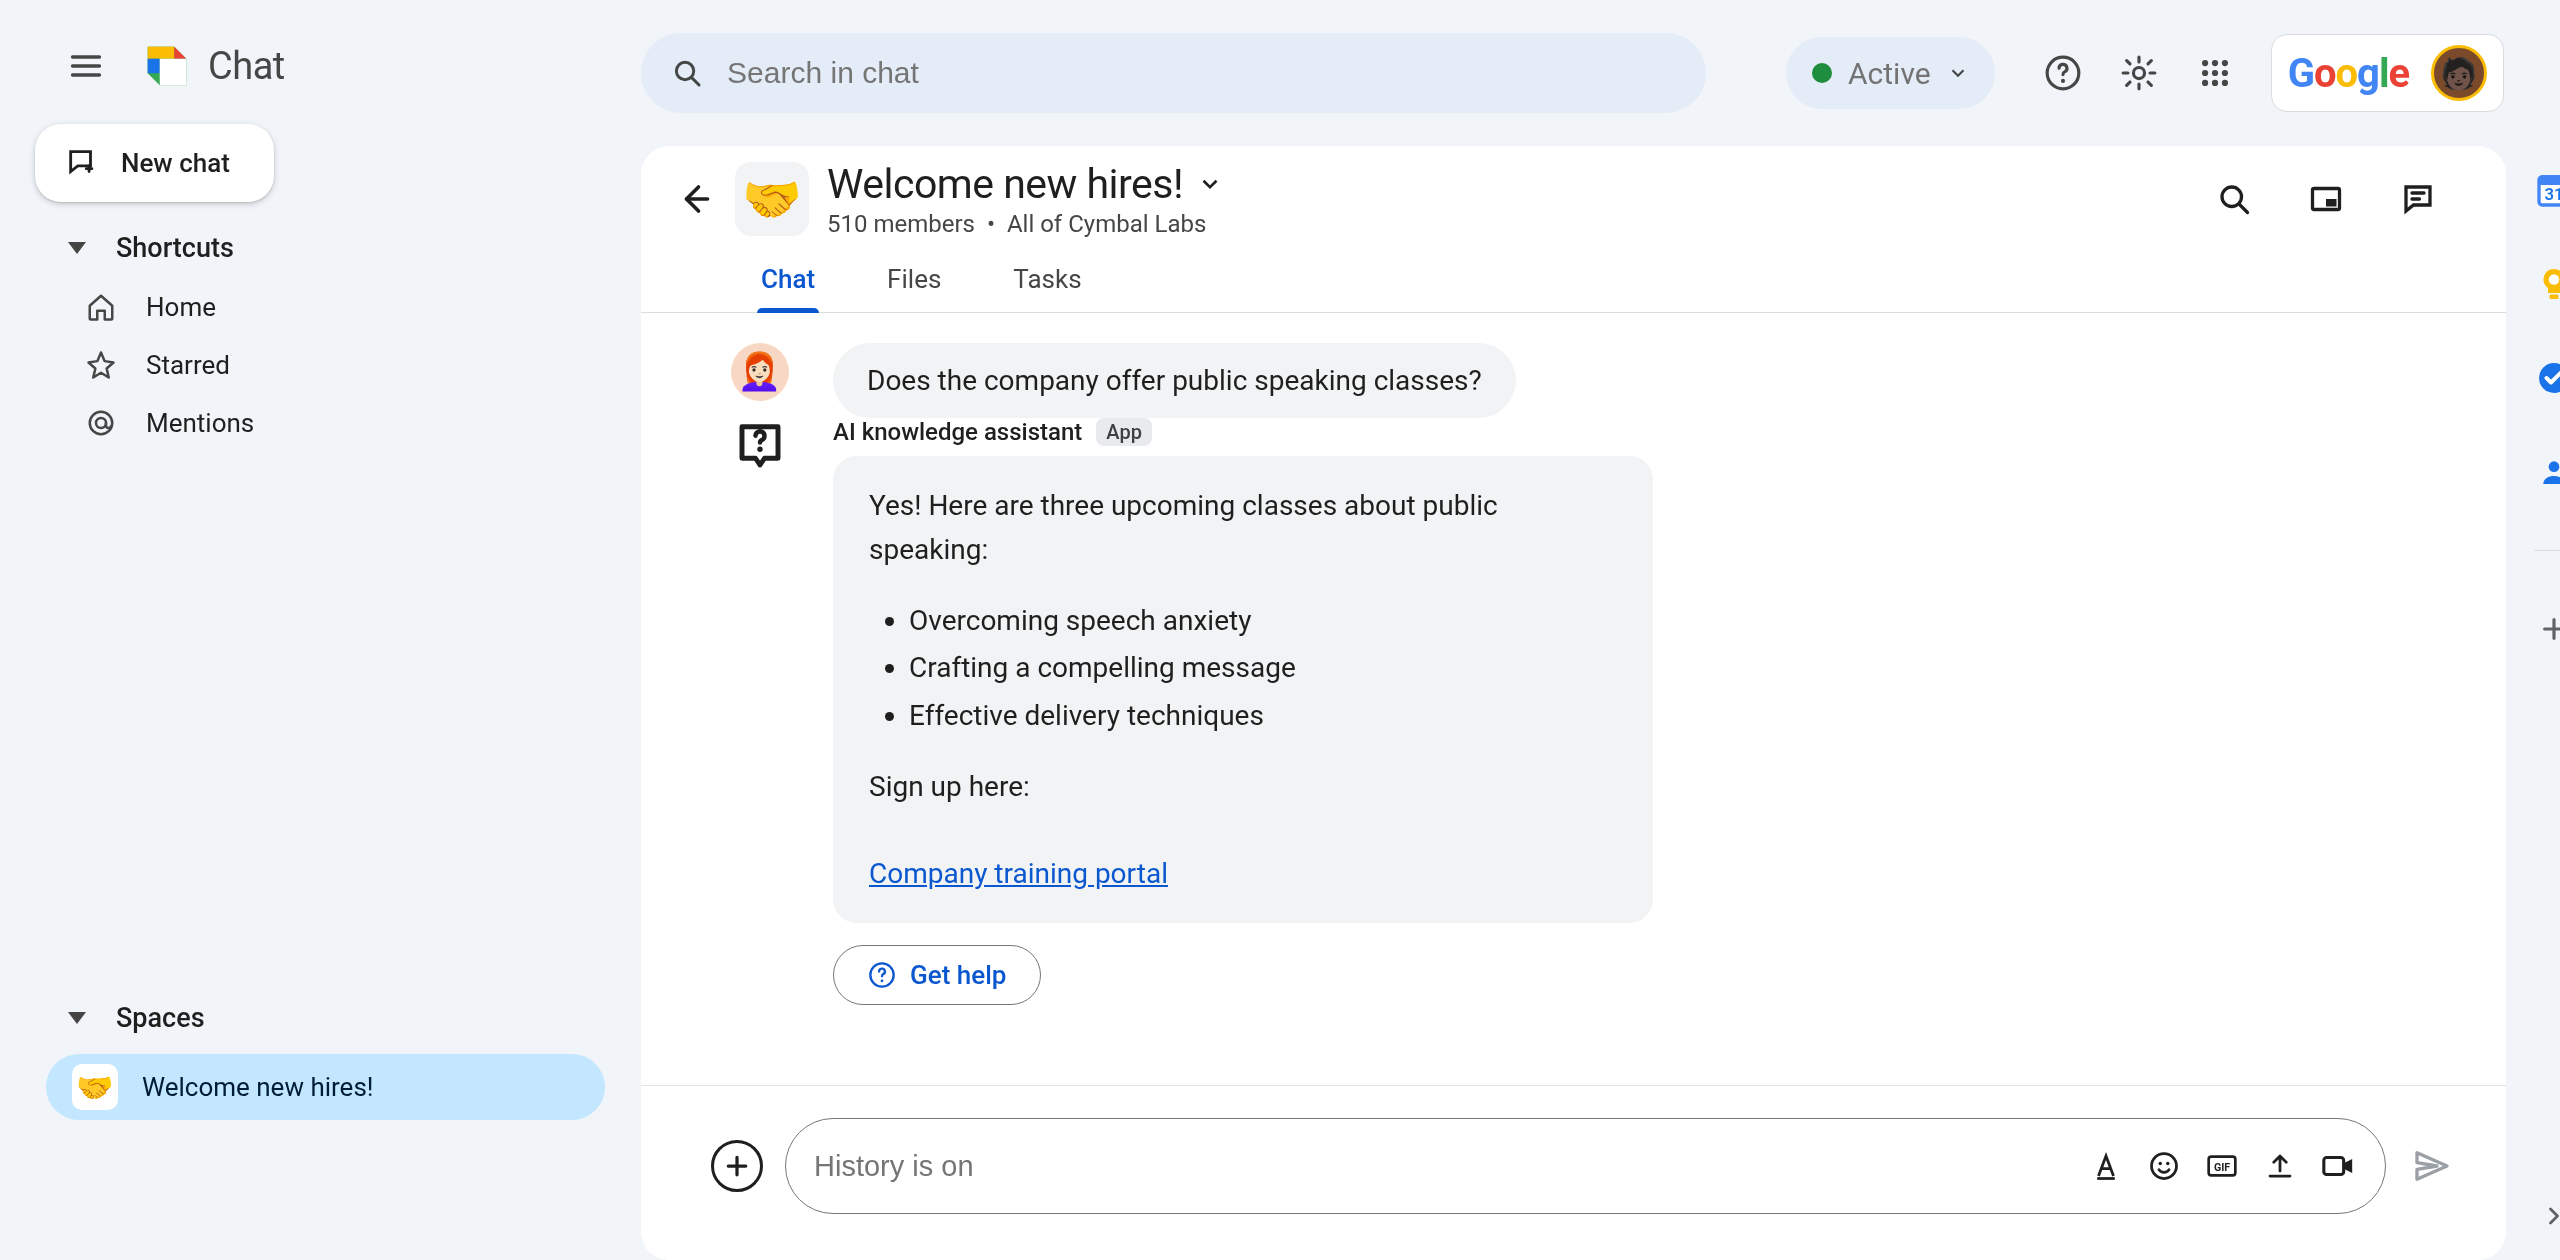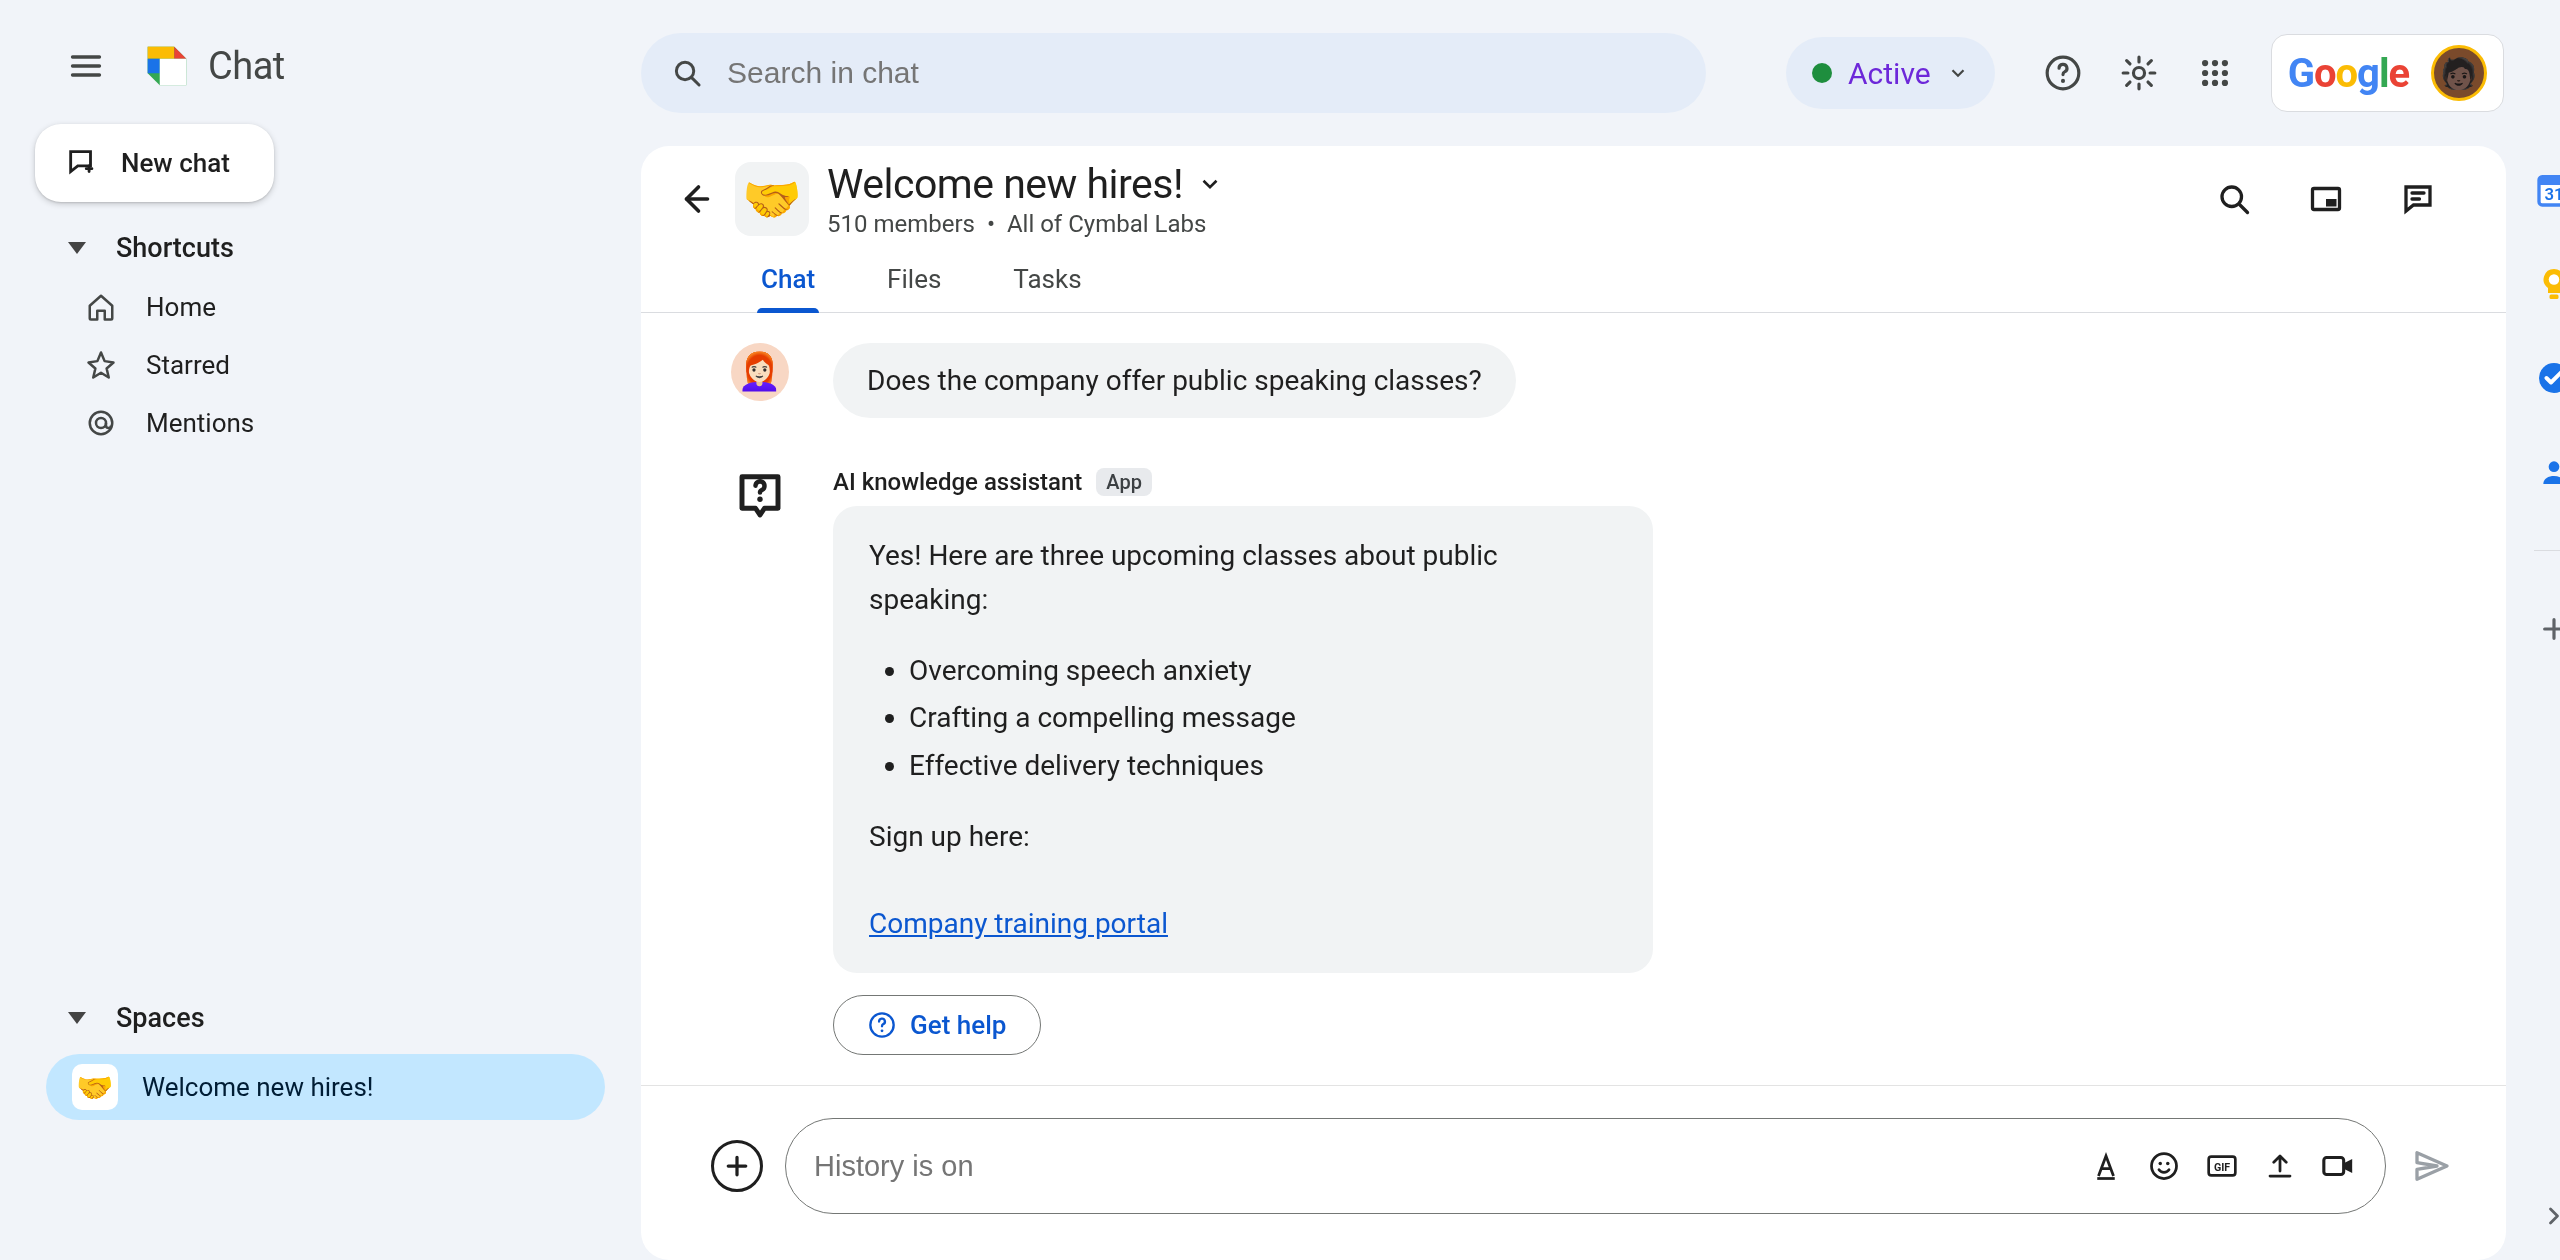--- a/index.html
+++ b/index.html
@@ -27,21 +27,21 @@
 .spaces-block { margin-top: 520px; }
 .space-item { display:flex; align-items:center; gap:24px; margin:6px 36px 6px 46px; padding:10px 20px 10px 26px; border-radius: 40px; font-size:26px; cursor:pointer;}
 .space-item.active { background:#c2e7ff; color:#001d35; }
 .space-item .emoji-sq { width:46px; height:46px; border-radius:10px; background:#fff; display:flex; align-items:center; justify-content:center; font-size:30px; }
 
 
 .main { flex: 1; display:flex; flex-direction:column; }
 .topbar { height: 146px; display:flex; align-items:center; gap:20px; padding-right: 14px; }
 .search { flex:0 0 1065px; height:80px; background:#e4ecf8; border-radius:40px; display:flex; align-items:center; gap:24px; padding:0 30px; color:#444746; font-size:30px;}
 .search input { border:0; background:transparent; font-size:30px; outline:0; color:#1f1f1f; width:100%; }
-.active-pill { margin-left:60px; height:72px; background:#e4ecf8; border-radius:36px; display:flex; align-items:center; gap:16px; padding:0 26px; font-size:30px; color:#6d28d9; cursor:pointer;}
+.active-pill { margin-left:60px; height:72px; background:#e4ecf8; border-radius:36px; display:flex; align-items:center; gap:16px; padding:0 26px; font-size:30px; color:#737373; cursor:pointer;}
 .dot { width:20px; height:20px; background:#1e8e3e; border-radius:50%; }
 .topbar-spacer { flex:1; }
 .icon-btn { width:56px; height:56px; display:flex; align-items:center; justify-content:center; border-radius:50%; cursor:pointer; color:#444746;}
 .google-box { display:flex; align-items:center; gap:22px; background:#fff; border:1px solid #dadce0; border-radius:16px; padding:10px 16px; margin-left:8px;}
 .google-text { font-size:40px; font-weight:700; letter-spacing:-1px; }
 .google-text span:nth-child(1){color:#4285f4}.google-text span:nth-child(2){color:#ea4335}.google-text span:nth-child(3){color:#fbbc04}.google-text span:nth-child(4){color:#4285f4}.google-text span:nth-child(5){color:#34a853}.google-text span:nth-child(6){color:#ea4335}
 .avatar { width:56px; height:56px; border-radius:50%; background:linear-gradient(#7a4a2b,#7a4a2b); background-size:cover; border:3px solid #fbbc04; display:flex; align-items:center; justify-content:center; font-size:30px;}
 
 .content-card { background:#fff; border-radius:28px; margin-right:12px; flex:1; display:flex; flex-direction:column; overflow:hidden;}
 .room-header { display:flex; align-items:center; gap:18px; padding: 14px 30px 8px 30px; }
@@ -56,21 +56,21 @@
 .tab { font-size:26px; color:#444746; padding:12px 4px 18px; cursor:pointer; position:relative;}
 .tab.active { color:#0b57d0; font-weight:500;}
 .tab.active::after { content:""; position:absolute; left:0; right:0; bottom:-1px; height:5px; background:#0b57d0; border-radius:5px 5px 0 0;}
 
 .messages { flex:1; padding: 30px 40px 0 90px; overflow:auto;}
 .msg-row { display:flex; gap:44px; }
 .msg-avatar { width:58px; height:58px; border-radius:50%; flex-shrink:0; display:flex; align-items:center; justify-content:center; font-size:36px;}
 .msg-avatar.user { background:#f8d7c4;}
 .msg-avatar.bot-wrap { background:transparent;}
 .bubble { background:#f1f3f4; border-radius:40px; padding: 18px 34px; font-size:28px; max-width:820px; line-height:1.4;}
-.bot-block { margin-top:50px;}
+.bot-block { }
 .bot-name-row { display:flex; align-items:center; gap:14px; font-size:24px; font-weight:500; margin-bottom:10px;}
 .app-chip { background:#e8eaed; color:#3c4043; font-size:20px; border-radius:8px; padding:2px 10px; font-weight:500;}
 .bot-bubble { background:#f1f3f4; border-radius:24px; padding:28px 36px; font-size:28px; line-height:1.55; max-width:820px;}
 .bot-bubble ul { margin:28px 0 28px 40px;}
 .bot-bubble li { margin:4px 0;}
 .bot-bubble a { color:#0b57d0; text-decoration:underline;}
 .get-help { margin-top:22px; display:inline-flex; align-items:center; gap:14px; border:1.5px solid #747775; border-radius:36px; padding:14px 34px; color:#0b57d0; font-size:26px; font-weight:500; cursor:pointer; background:#fff;}
 
 .composer-wrap { border-top:1px solid #e3e3e3; padding:32px 50px 46px 70px; display:flex; align-items:center; gap:22px;}
 .plus-circle { width:52px; height:52px; border:3px solid #1f1f1f; border-radius:50%; display:flex; align-items:center; justify-content:center; cursor:pointer;}

